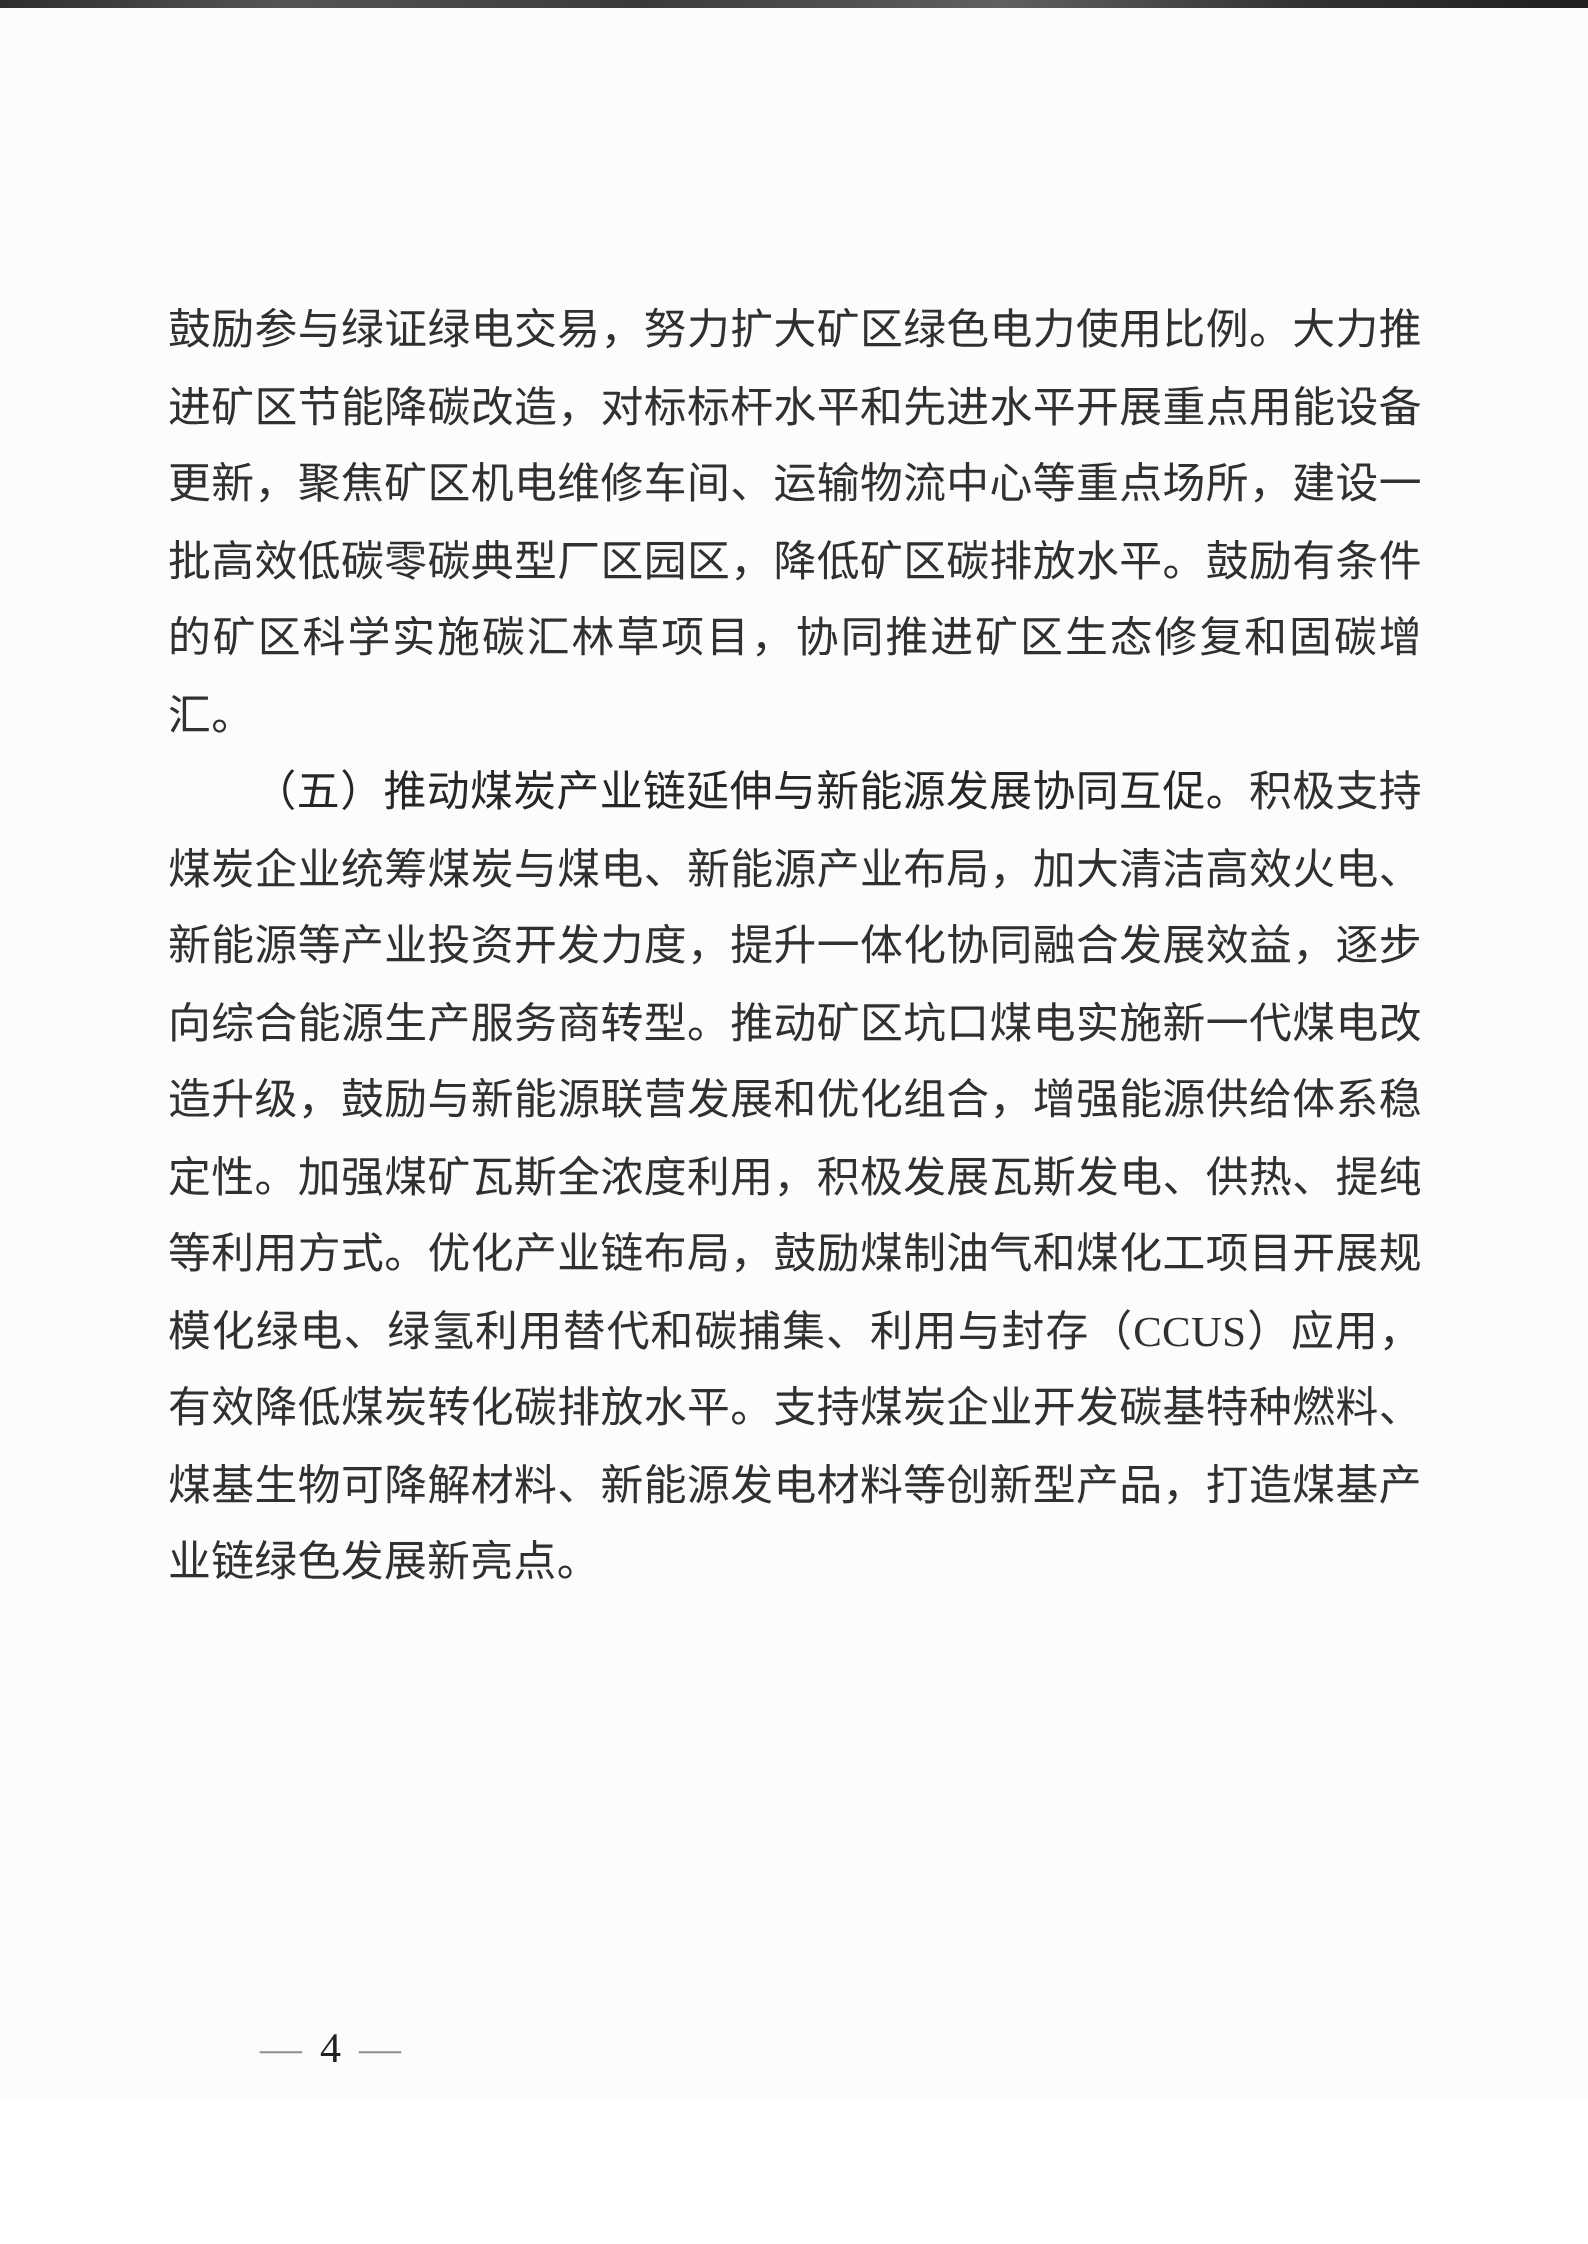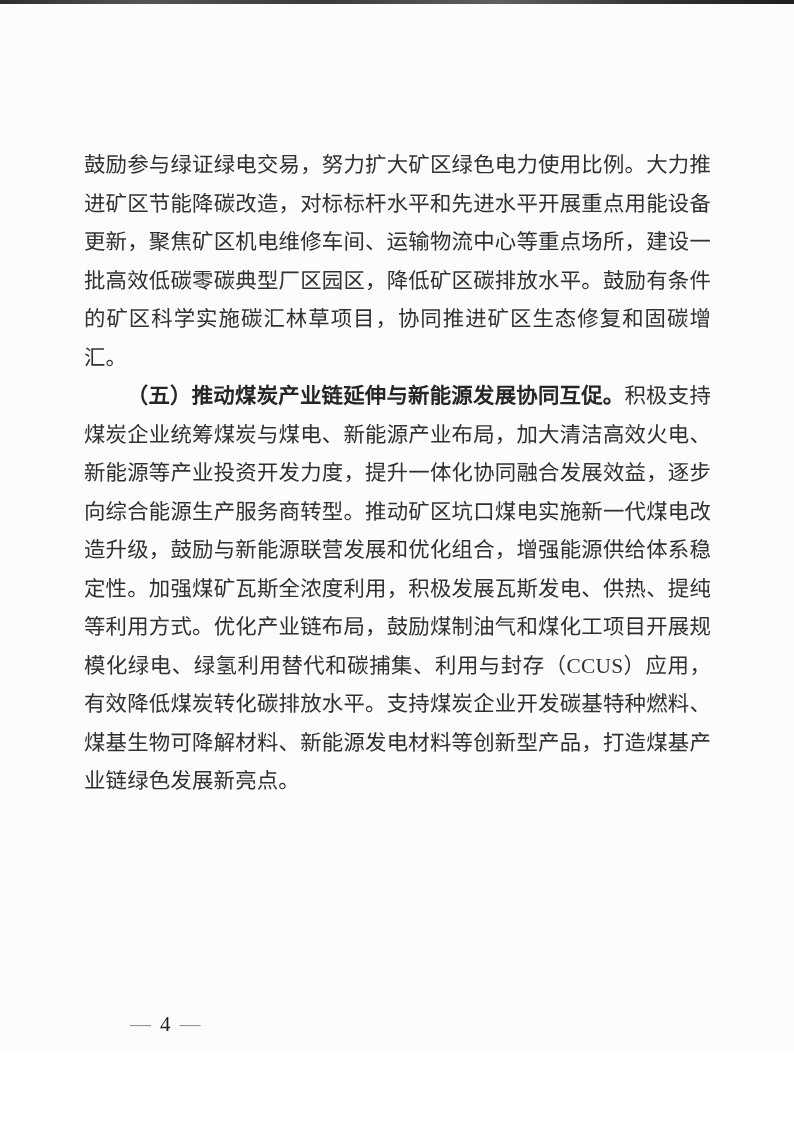--- a/index.html
+++ b/index.html
@@ -41,21 +41,21 @@
     margin: 0;
     padding: 0;
     text-indent: 2em;
   }
   .para.no-indent {
     text-indent: 0;
   }
   
   .lead {
     font-family: "Liberation Sans", sans-serif;
-    font-weight: 700;
+    font-weight: 400;
     color: #262626;
   }
   .page-footer {
     position: absolute;
     left: 130px;
     top: 1010px;
     font-size: 21px;
     line-height: 28px;
     white-space: nowrap;
   }

